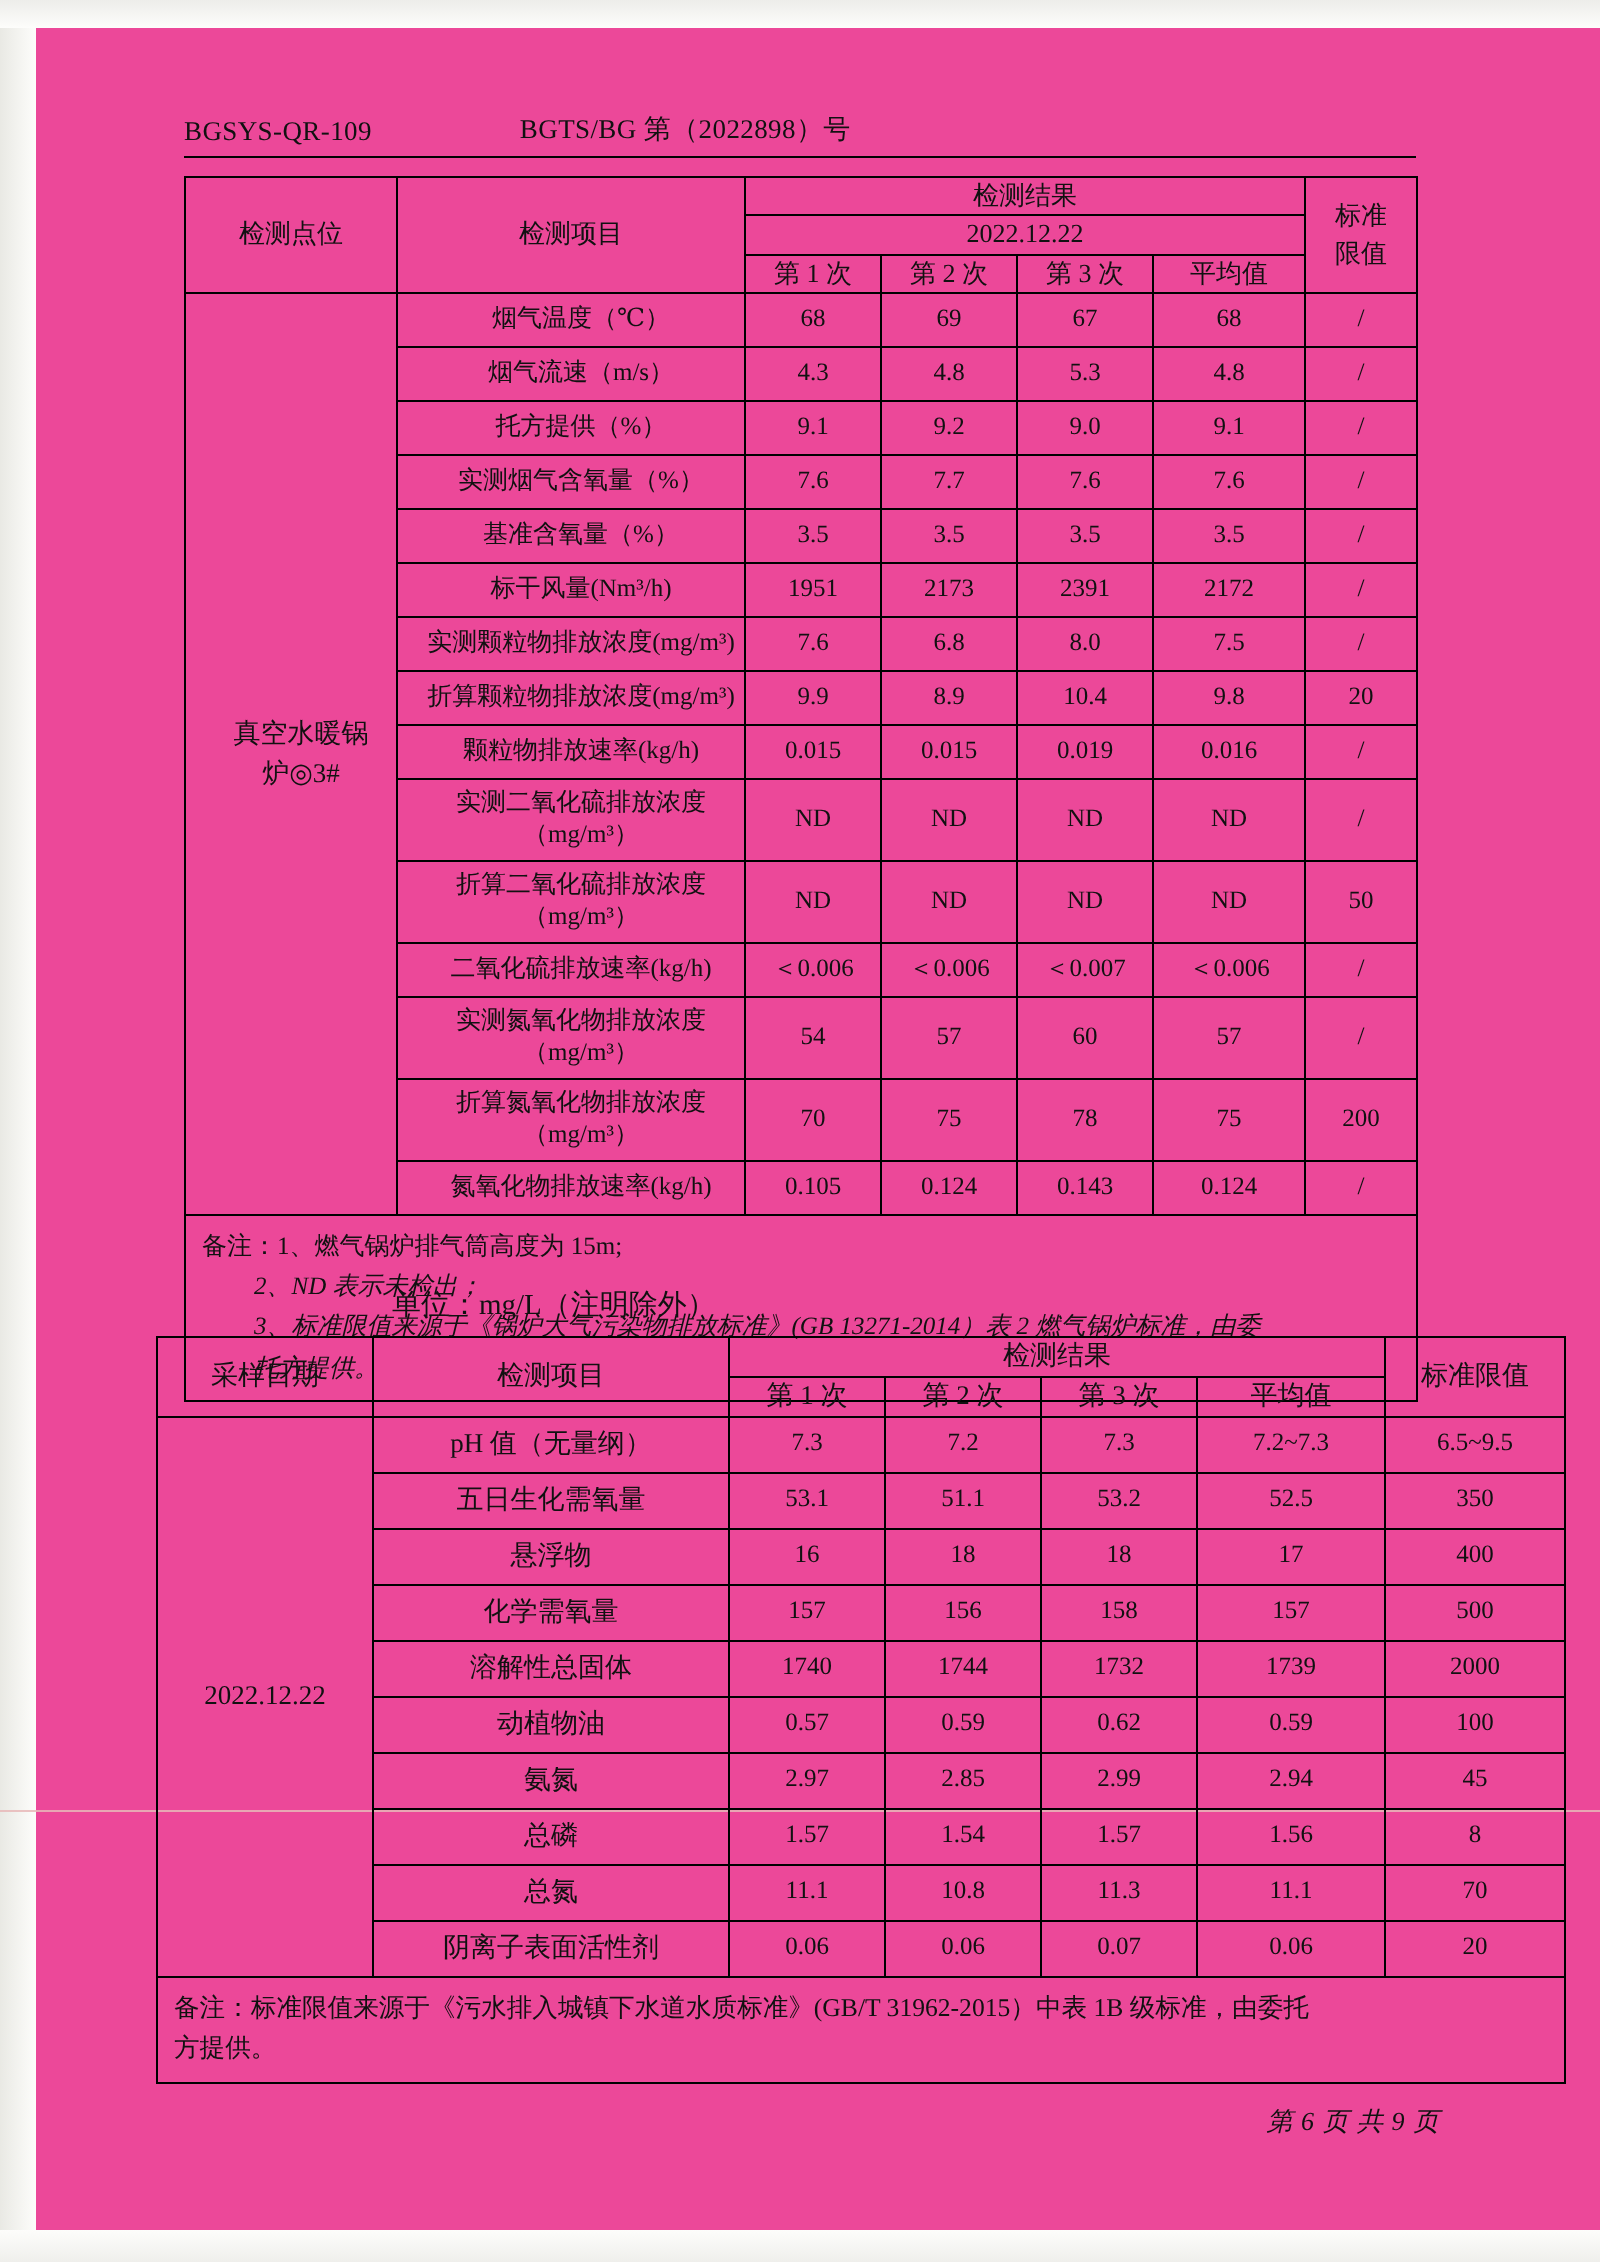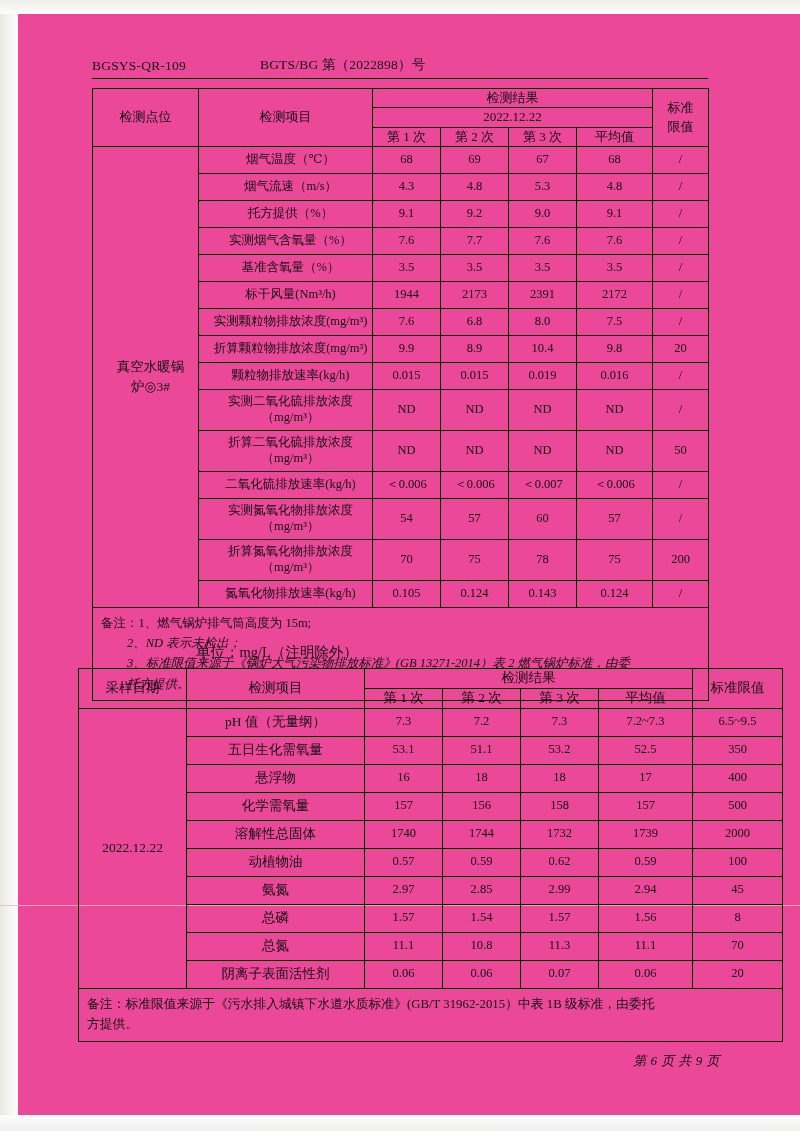--- a/index.html
+++ b/index.html
@@ -242,21 +242,21 @@
       <tr>
         <td class="item" style="height:24px">基准含氧量（%）</td>
         <td>3.5</td>
         <td>3.5</td>
         <td>3.5</td>
         <td>3.5</td>
         <td>/</td>
       </tr>
       <tr>
         <td class="item" style="height:24px">标干风量(Nm³/h)</td>
-        <td>1944</td>
+        <td>1951</td>
         <td>2173</td>
         <td>2391</td>
         <td>2172</td>
         <td>/</td>
       </tr>
       <tr>
         <td class="item" style="height:24px">实测颗粒物排放浓度(mg/m³)</td>
         <td>7.6</td>
         <td>6.8</td>
         <td>8.0</td>

